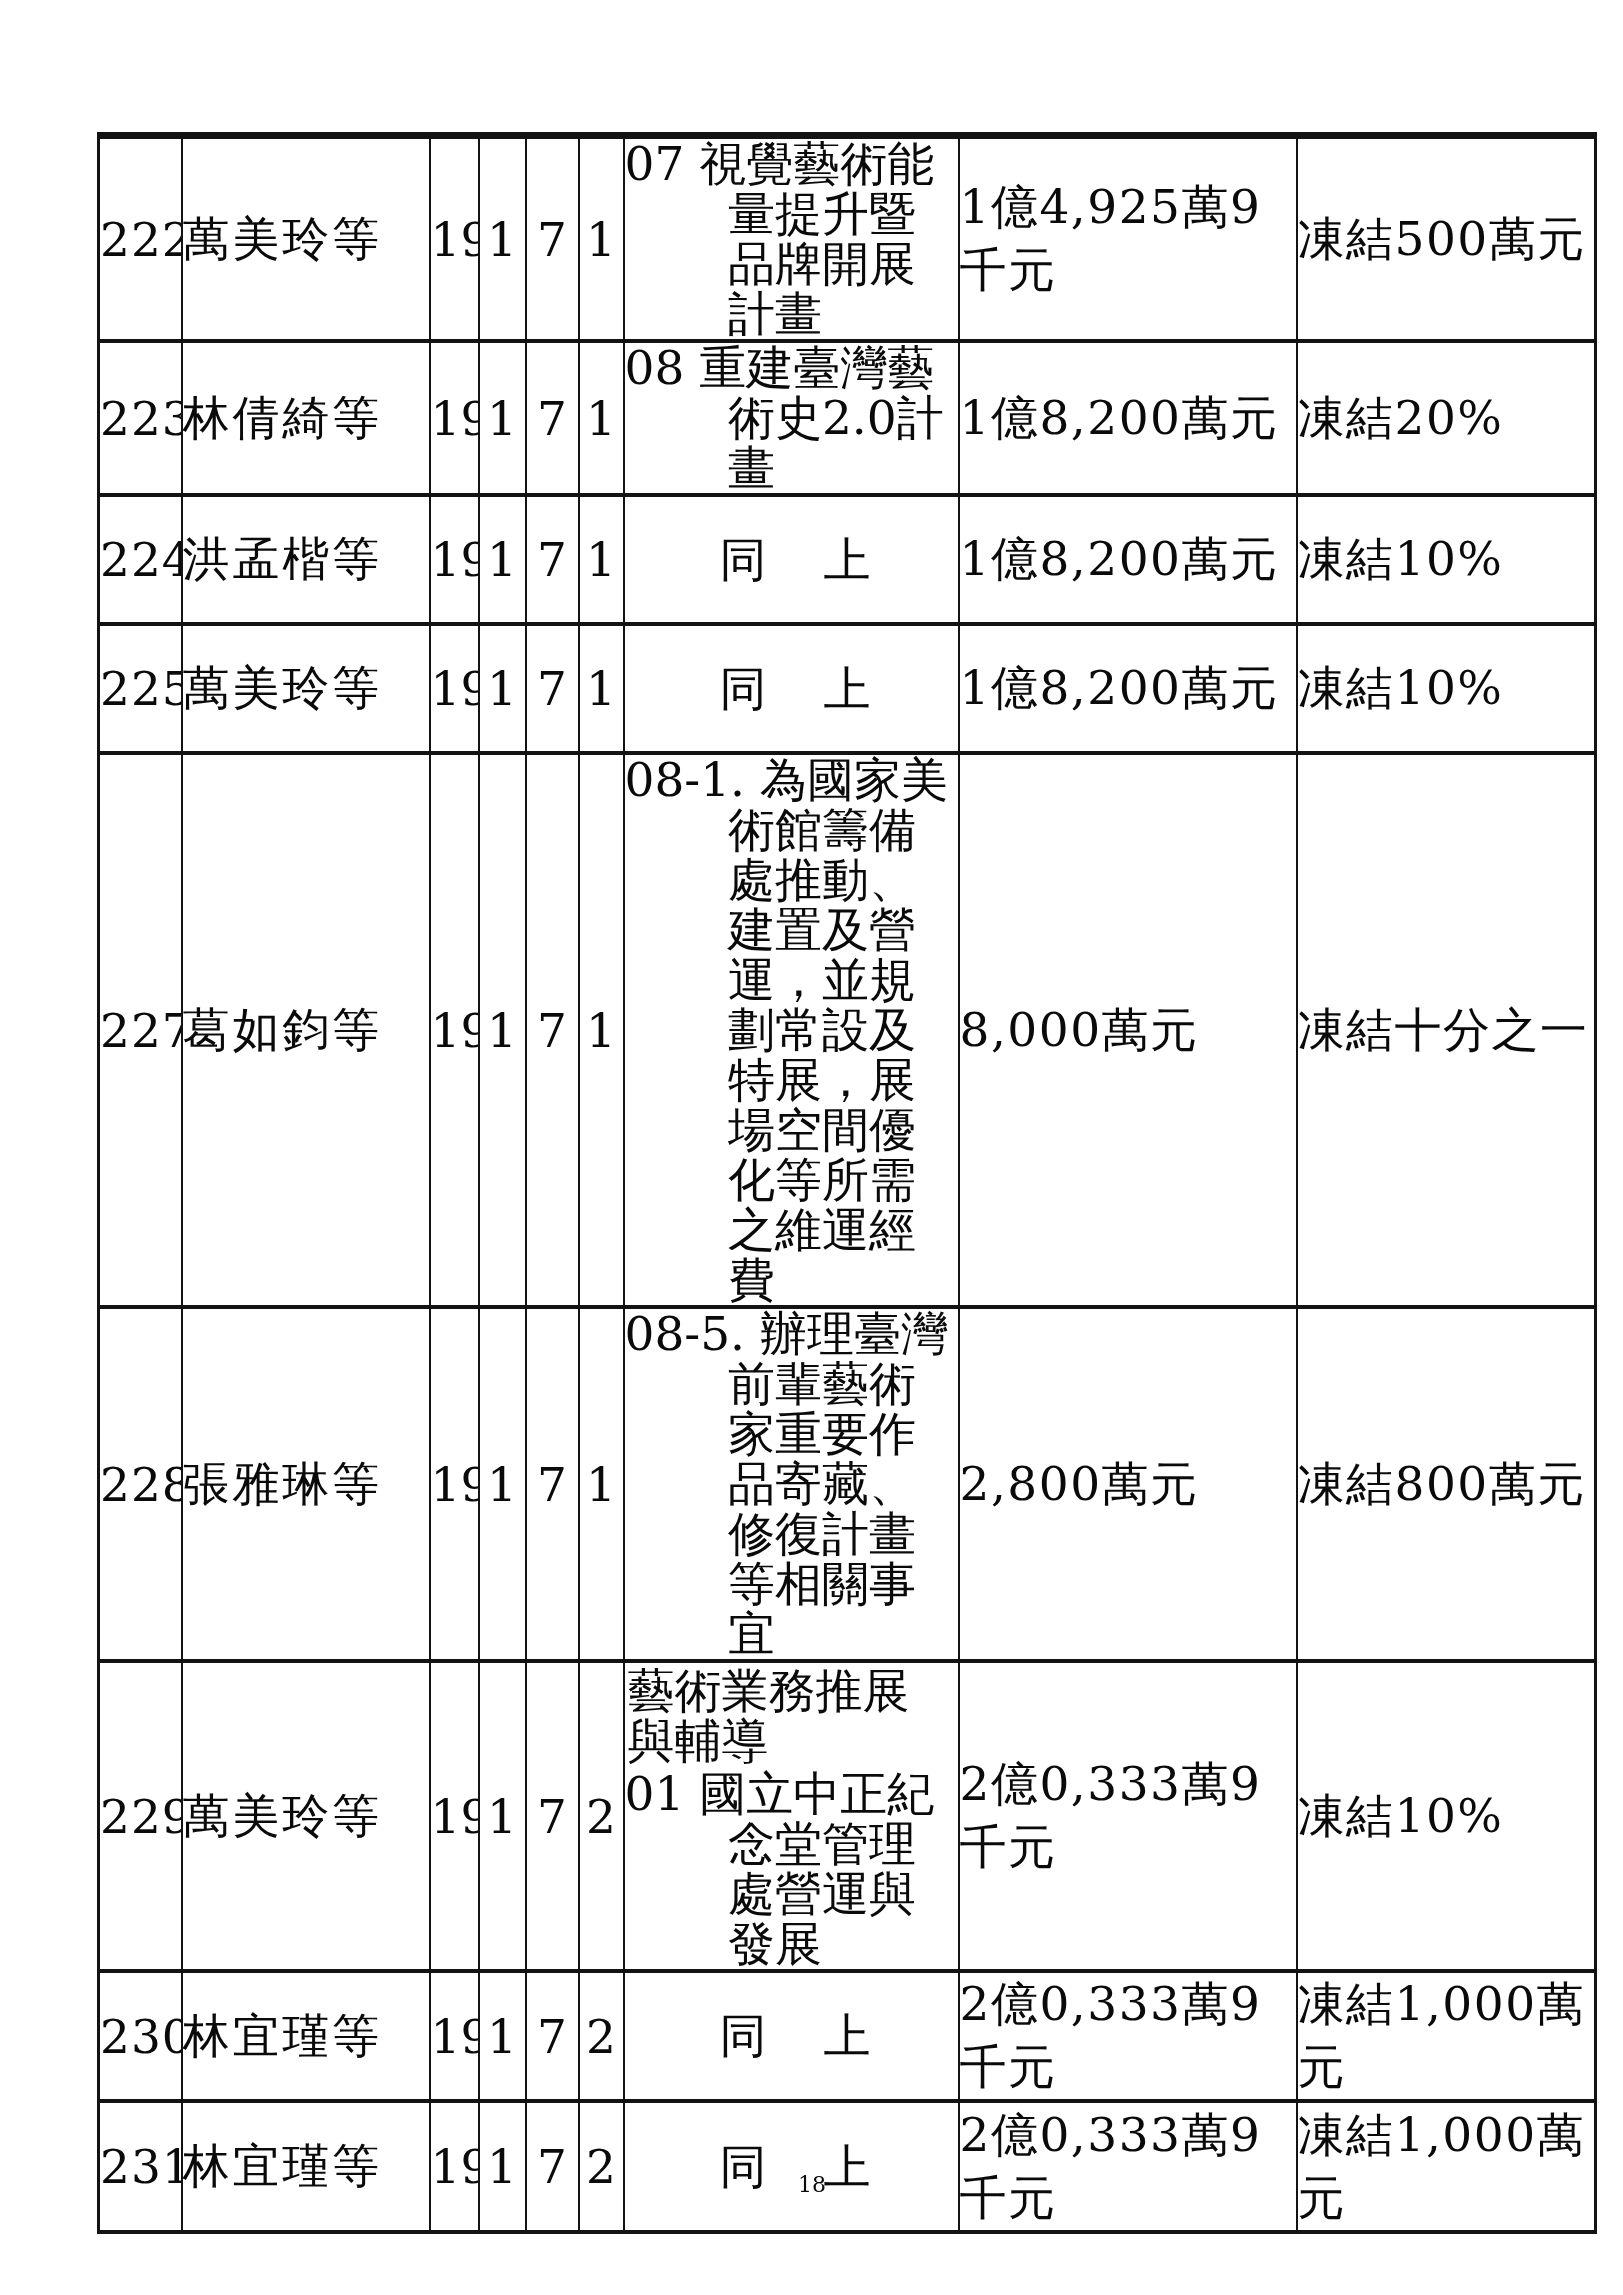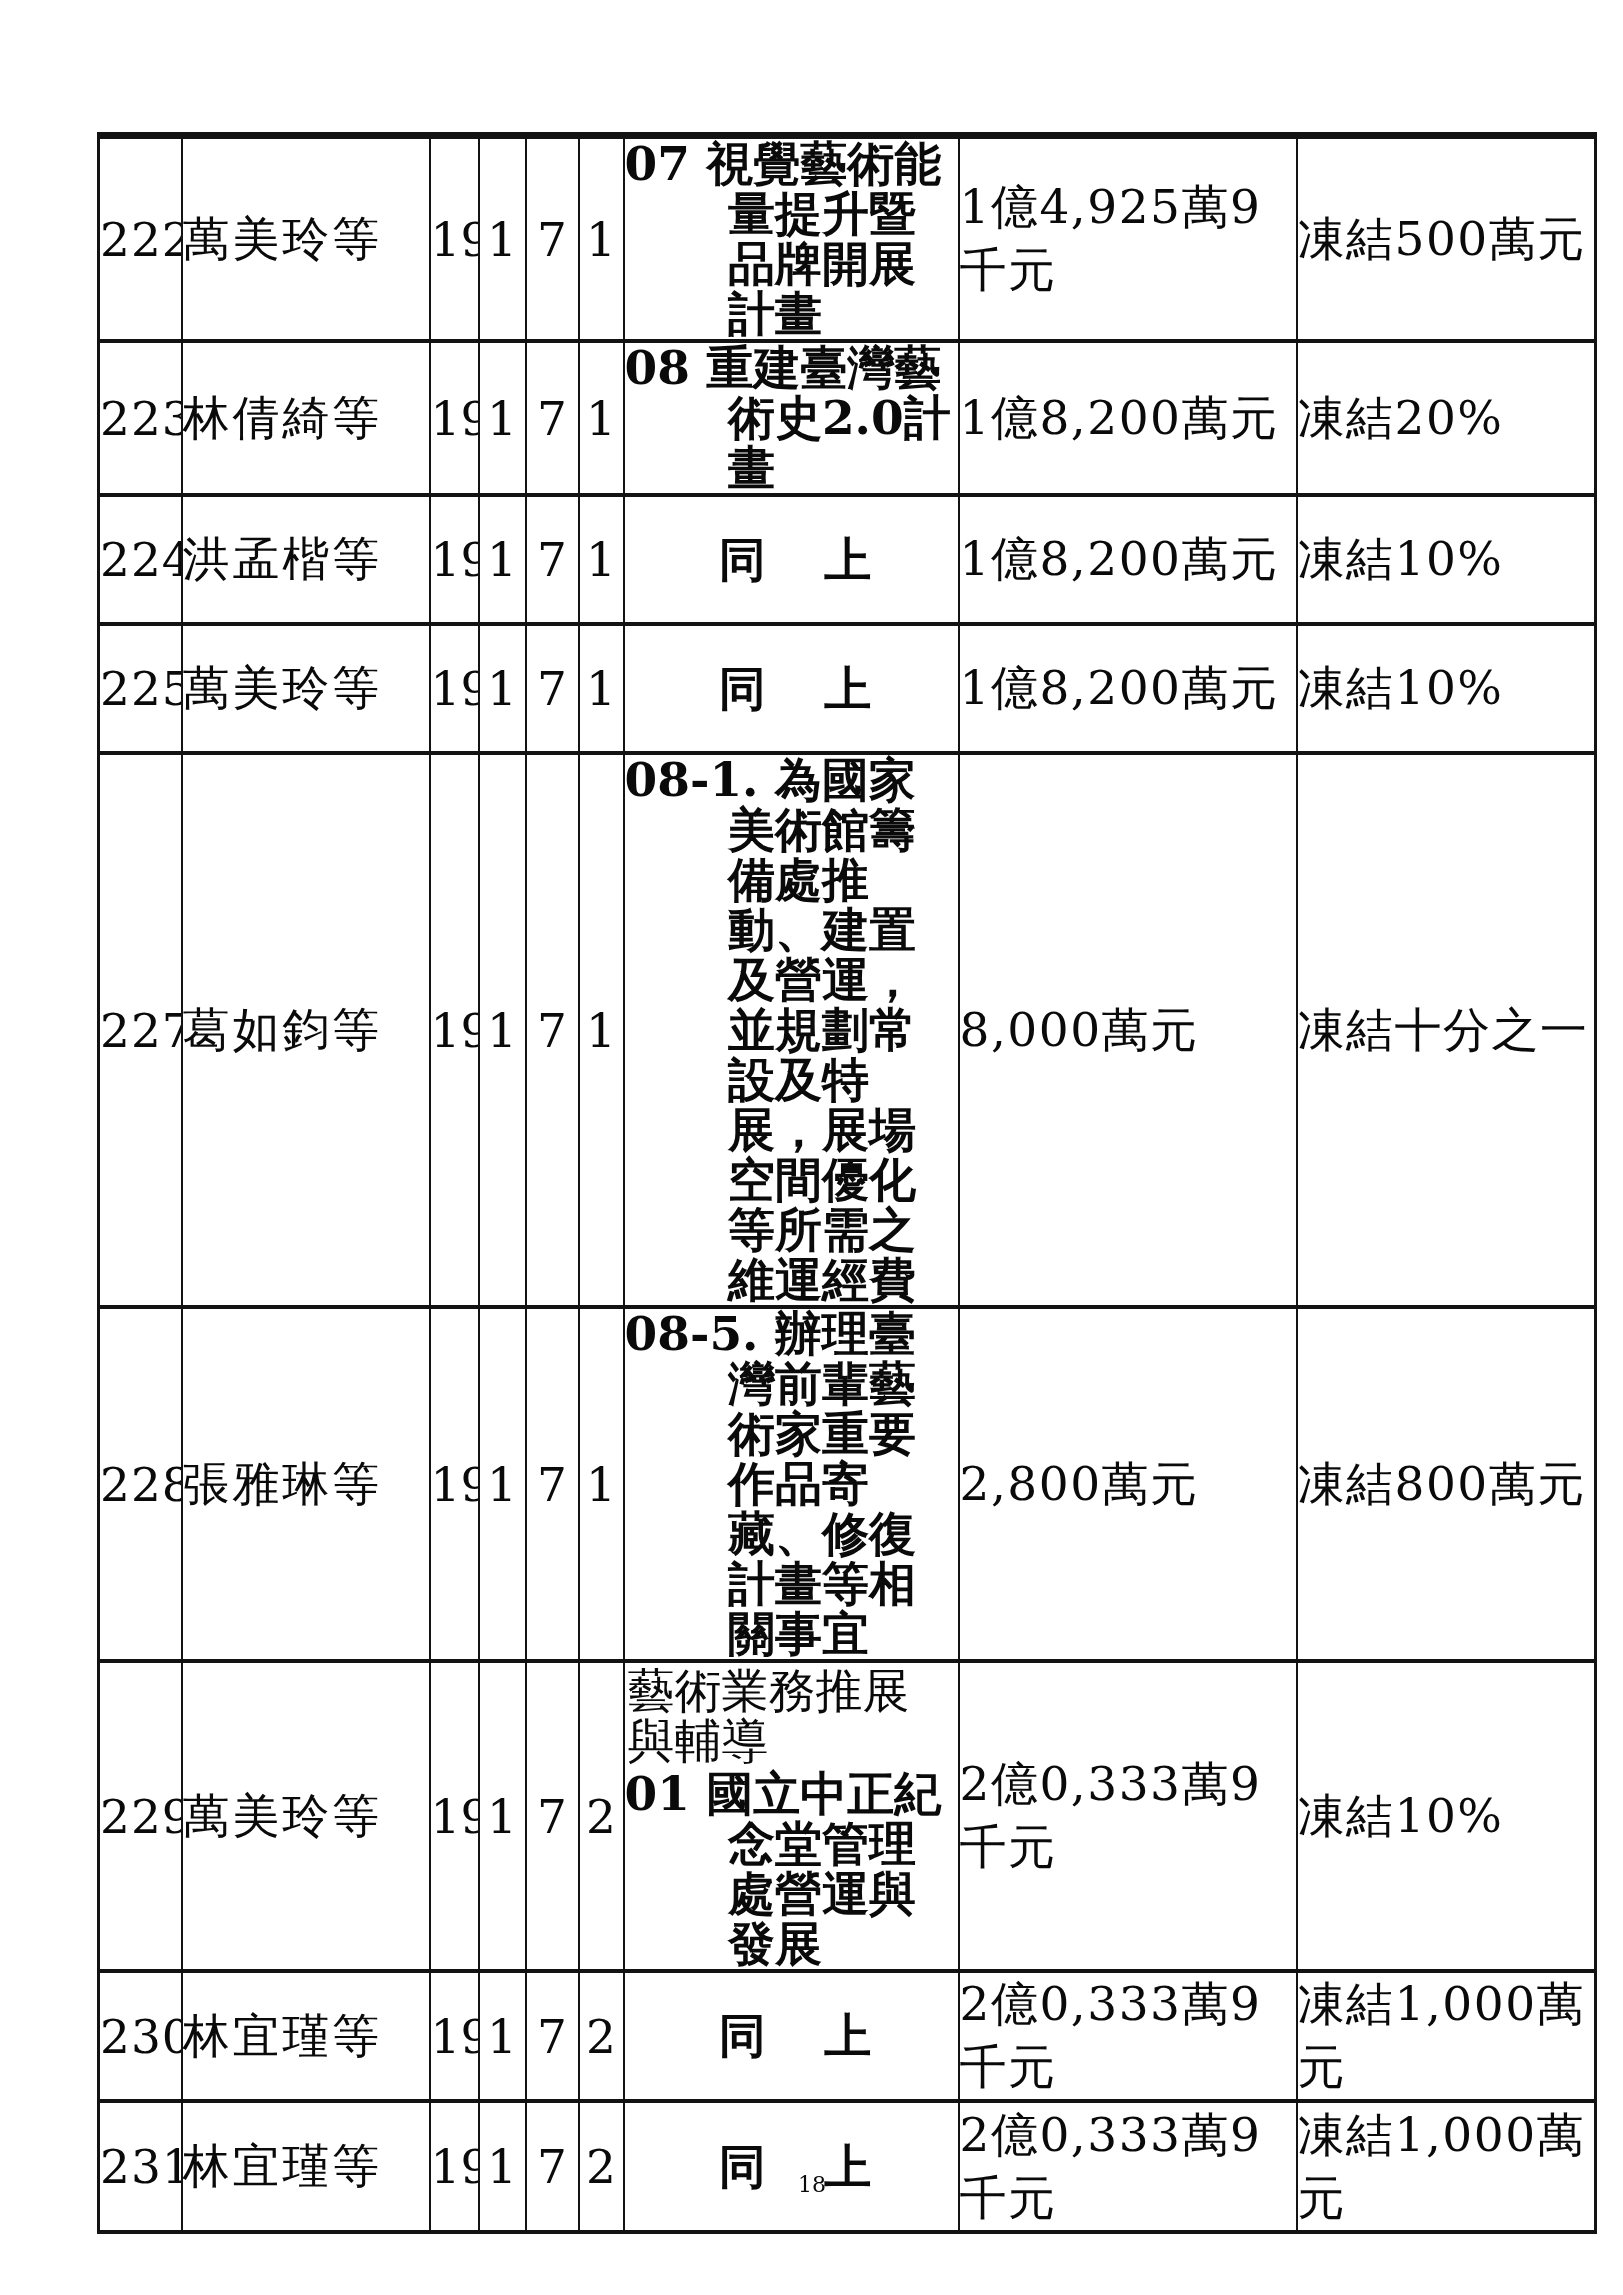--- a/index.html
+++ b/index.html
@@ -17,21 +17,21 @@
     border-top:4.9px solid #131313;border-bottom:4.9px solid #131313;
     vertical-align:middle;font-size:47px;overflow:hidden;
     padding:0;
   }
   .c-no{text-align:right;letter-spacing:1px;}
   .c-name{padding-left:13.7px;letter-spacing:2.9px;}
   .c-n{text-align:center;}
   .c-desc{font-size:44px;line-height:50px;padding:2.9px 4.9px 2.9px 6.9px;}
   .desc-pre{padding:3px;text-indent:0;}
   .desc-pre:empty{display:none;}
-  .desc-main{padding-left:2.2em;text-indent:-2.2em;font-weight:bold;}
+  .desc-main{padding-left:2.2em;text-indent:-2.2em;}
   .desc-main.ditto{padding-left:0;text-indent:0;text-align:center;word-spacing:0.9em;margin-left:8px;}
   .c-amt{padding-left:5.9px;letter-spacing:1.5px;}
   .c-frz{padding-left:9.8px;letter-spacing:1.5px;margin-left:35px;}
   .page-num{
     position:absolute;left:812px;top:2172px;transform:translateX(-50%);
     font-size:22px;
   }
 </style>
 </head>
 <body>

